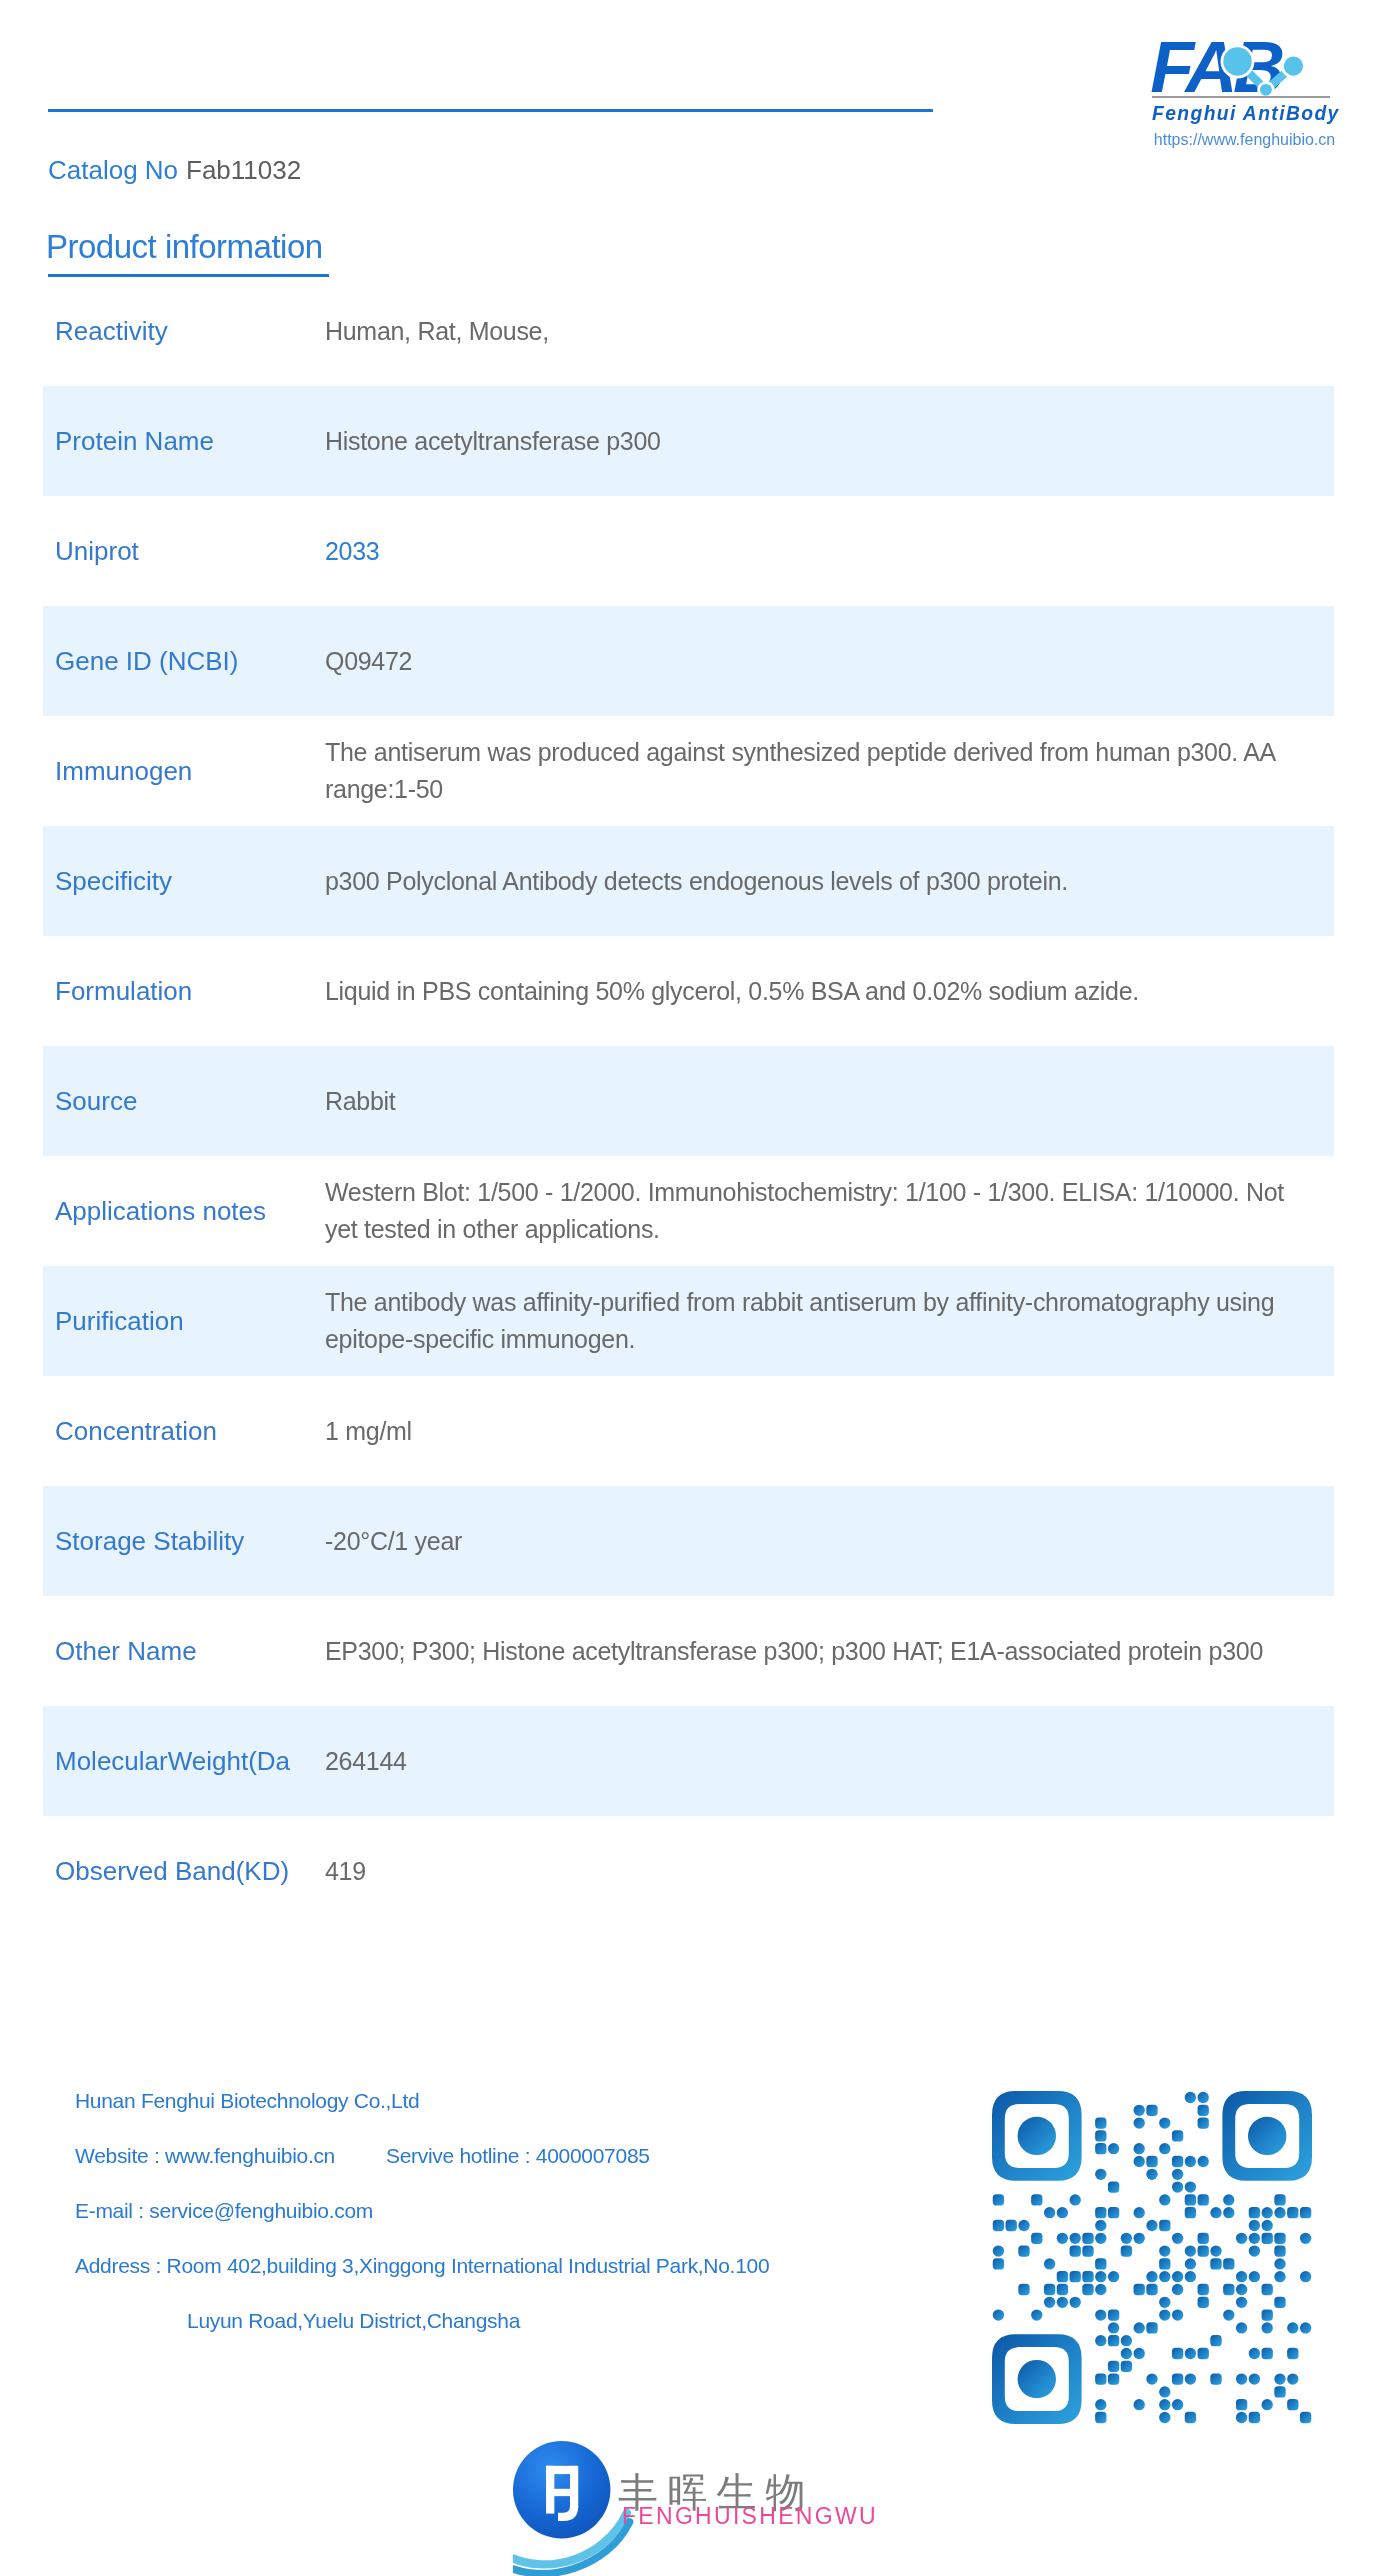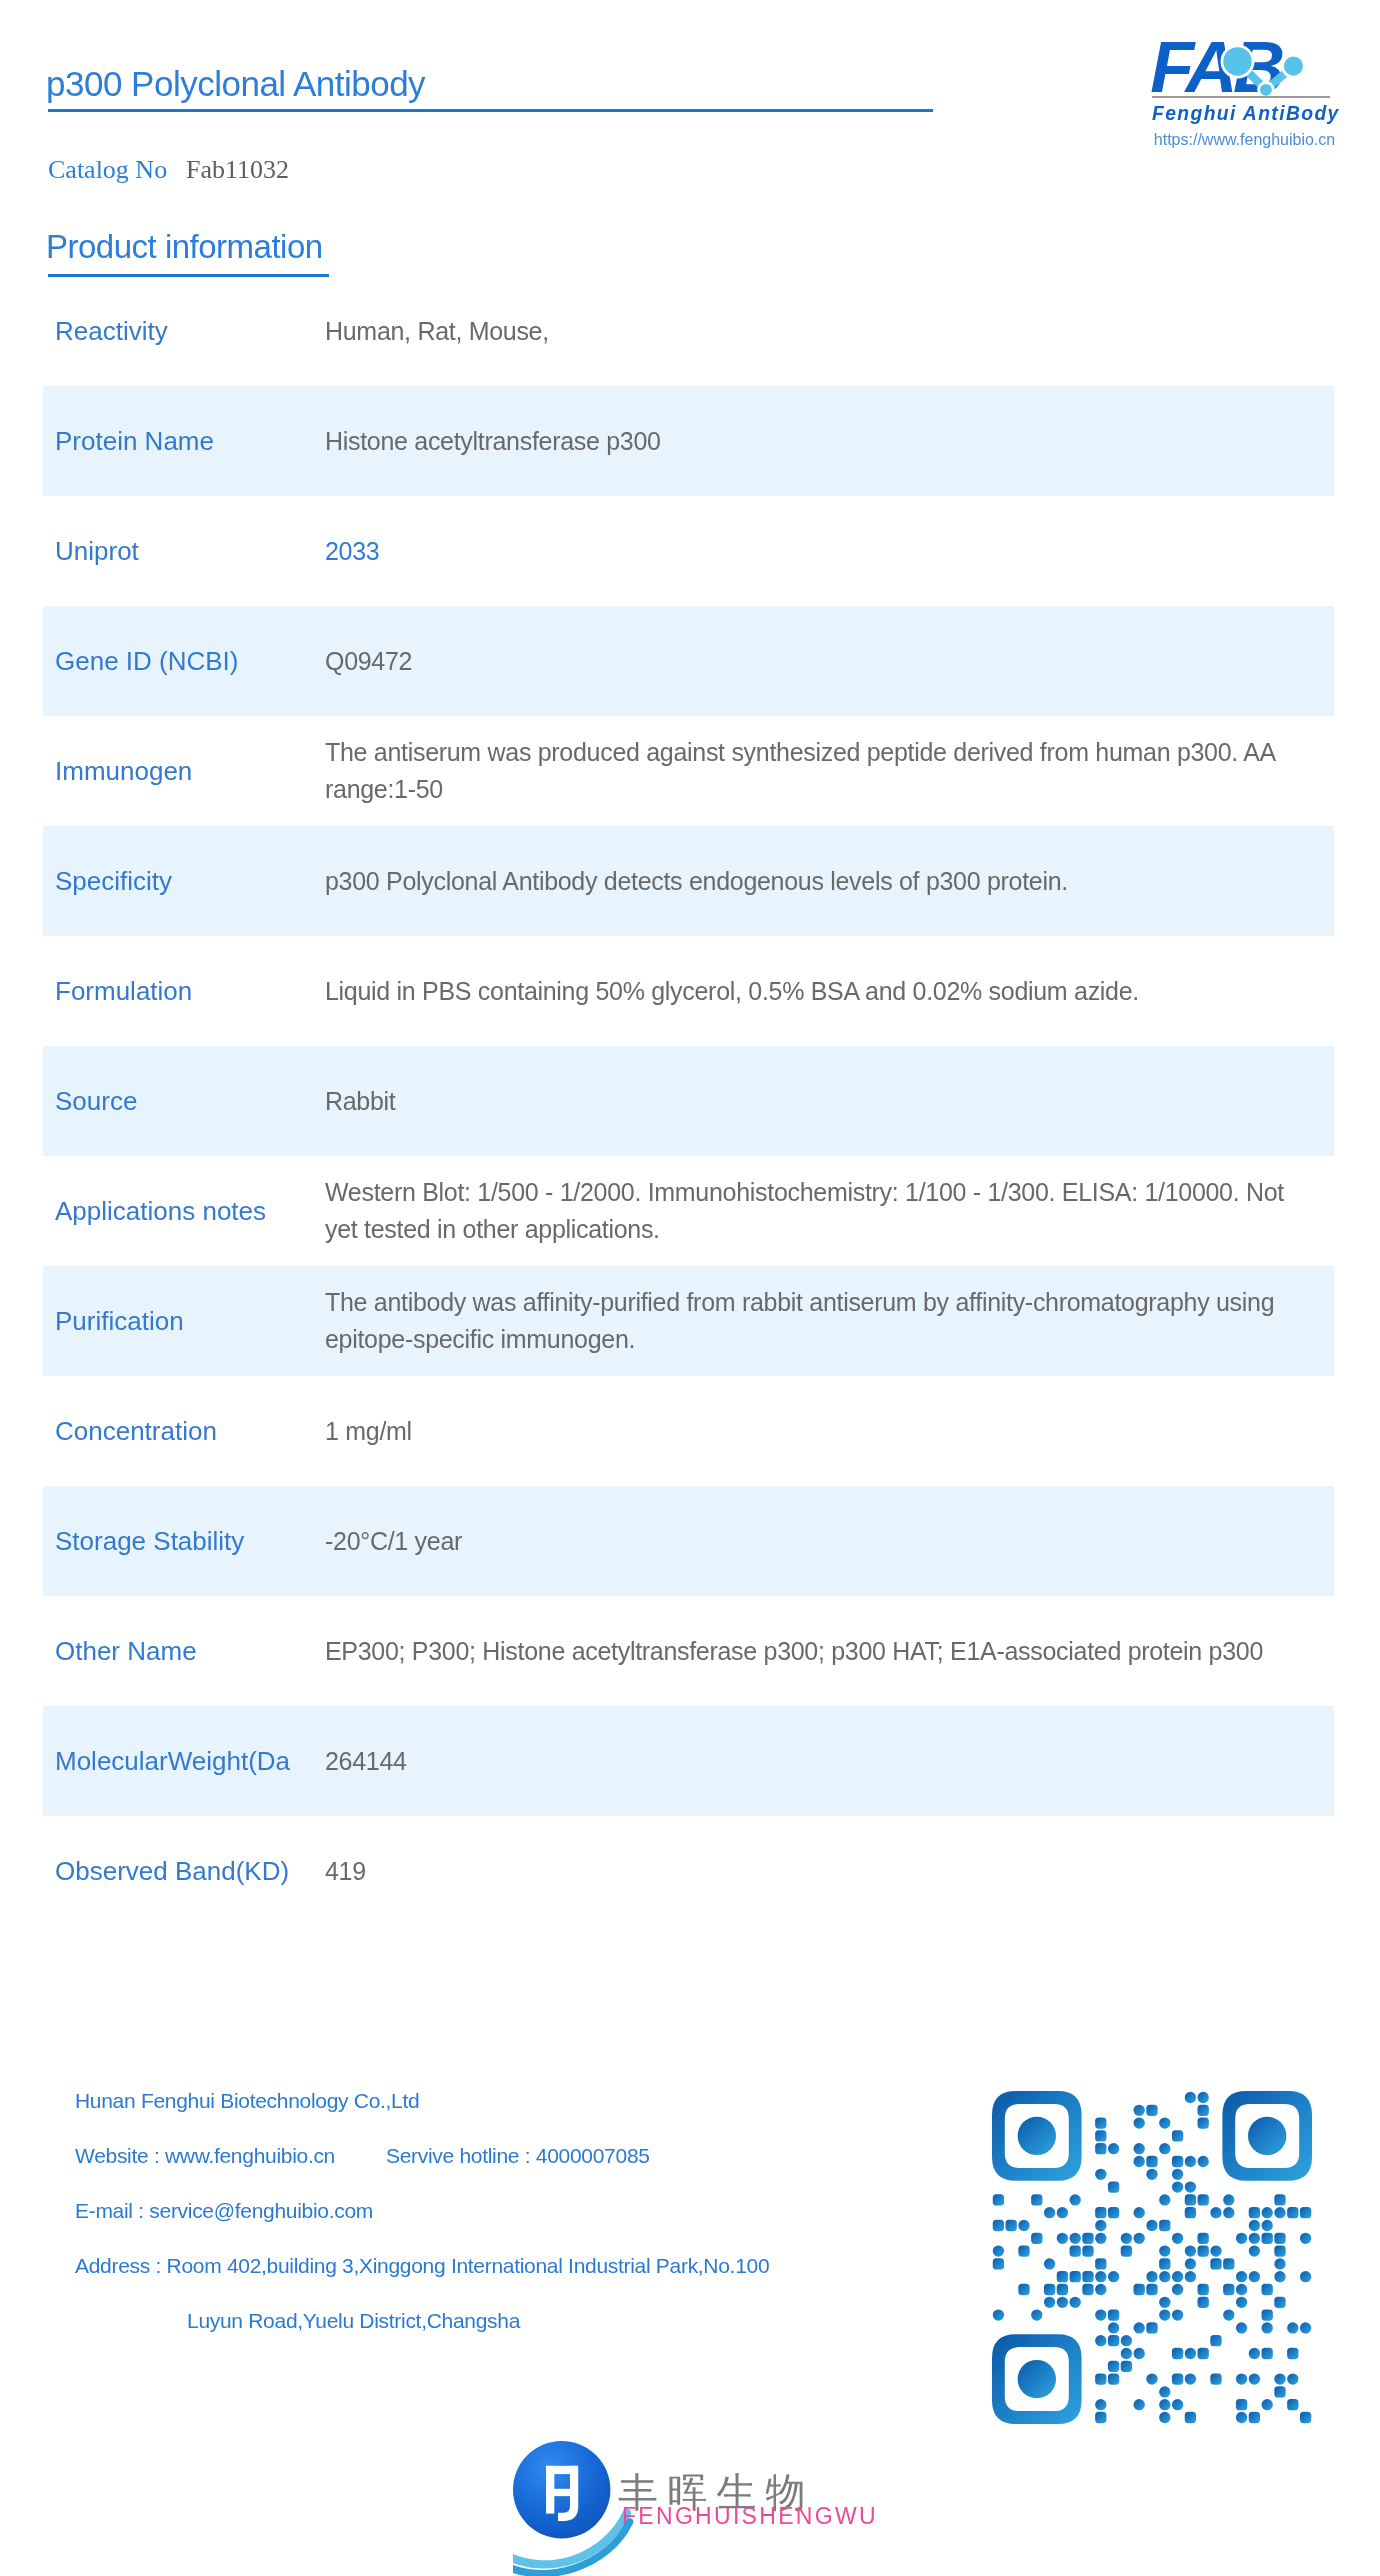--- a/index.html
+++ b/index.html
@@ -7,21 +7,21 @@
   .page{
     position:relative;width:1380px;height:2576px;background:#ffffff;
     font-family:"Liberation Sans", sans-serif;overflow:hidden;
   }
   
   .title{
     position:absolute;left:46px;top:64px;margin:0;
     font-size:35px;font-weight:400;letter-spacing:-0.5px;color:#2d7ed8;
   }
   .title-rule{position:absolute;left:48px;top:109px;width:885px;height:2.8px;background:#1b76d2;}
-  .catalog{position:absolute;left:48px;top:155px;font-size:26px;color:#2d7ed8;font-family:Liberation Serif, serif;}
+  .catalog{position:absolute;left:48px;top:155px;font-size:26px;color:#2d7ed8;}
   .catalog .cat-label{display:inline-block;width:138px;}
   .catalog .cat-value{color:#5e5e5e;}
   
   .fab-logo{position:absolute;left:1152px;top:33px;width:193px;height:120px;}
   .fab-text{
     position:absolute;left:-1.8px;top:-1.8px;line-height:1;
     font-size:72px;font-weight:700;font-style:italic;letter-spacing:-4.6px;color:#0d60c8;
   }
   .fab-molecule{position:absolute;left:0;top:0;}
   .fab-rule{position:absolute;left:0;top:63px;width:178px;height:1.8px;background:#9b9b9b;}
@@ -66,21 +66,20 @@
   .bl-en{
     position:absolute;left:109px;top:63px;
     font-size:23px;letter-spacing:2.3px;color:#ec4899;white-space:nowrap;
   }
 </style>
 </head>
 <body>
 
 <div class="page">
 
-  <h1 class="title">p300 Polyclonal Antibody</h1>
   <div class="title-rule"></div>
 
   <div class="catalog">
     <span class="cat-label">Catalog No</span><span class="cat-value">Fab11032</span>
   </div>
 
   <div class="fab-logo">
     <div class="fab-text">FAB</div>
     <svg class="fab-molecule" width="193" height="110" viewBox="0 0 210 120">
       <path d="M93,31 L124,62 L154,36" fill="none" stroke="#57c2ea" stroke-width="9" stroke-linecap="round" stroke-linejoin="round"></path>

